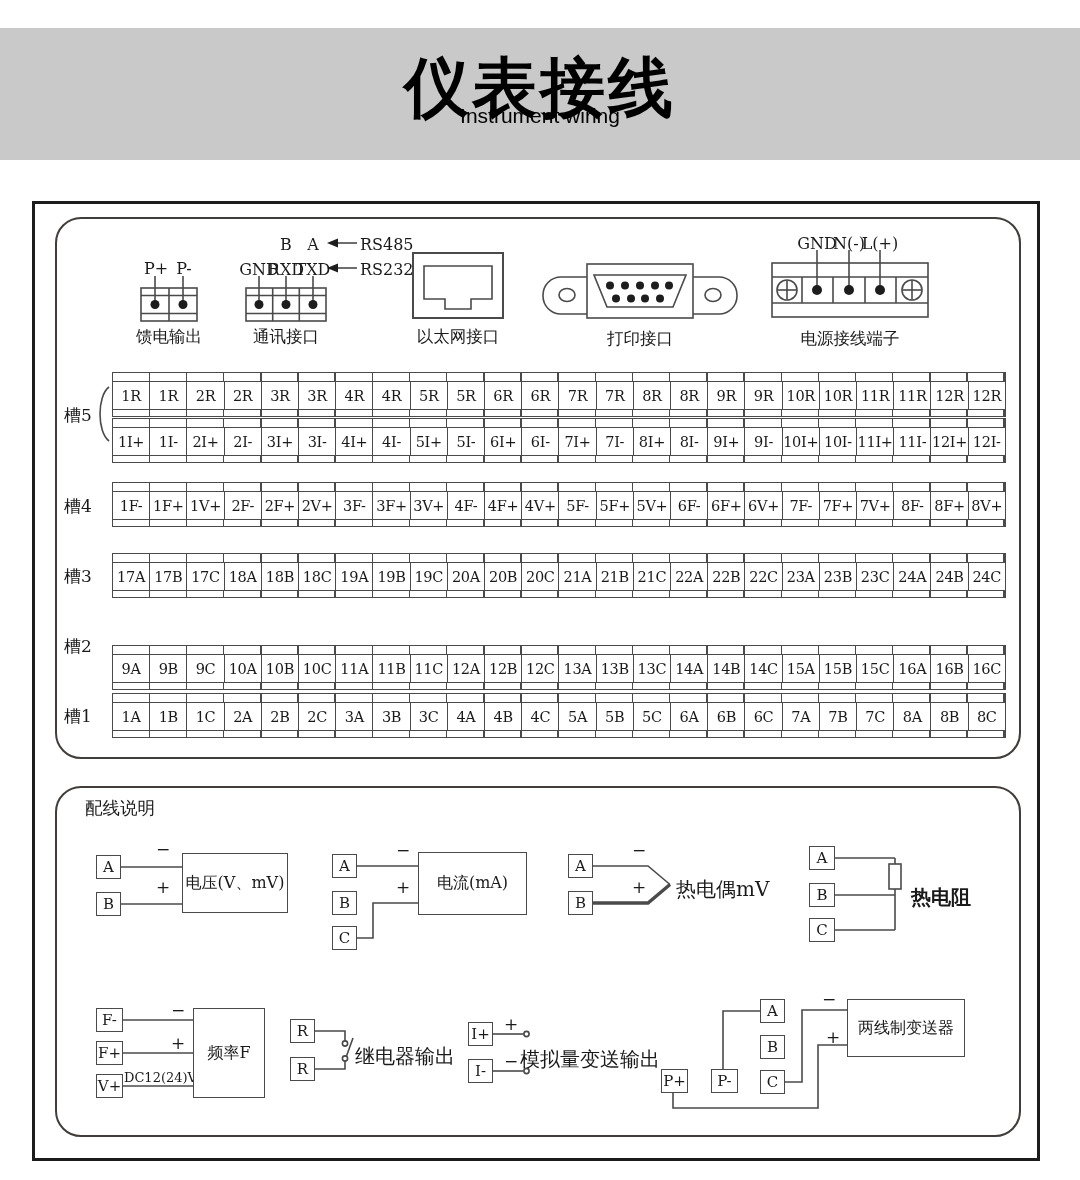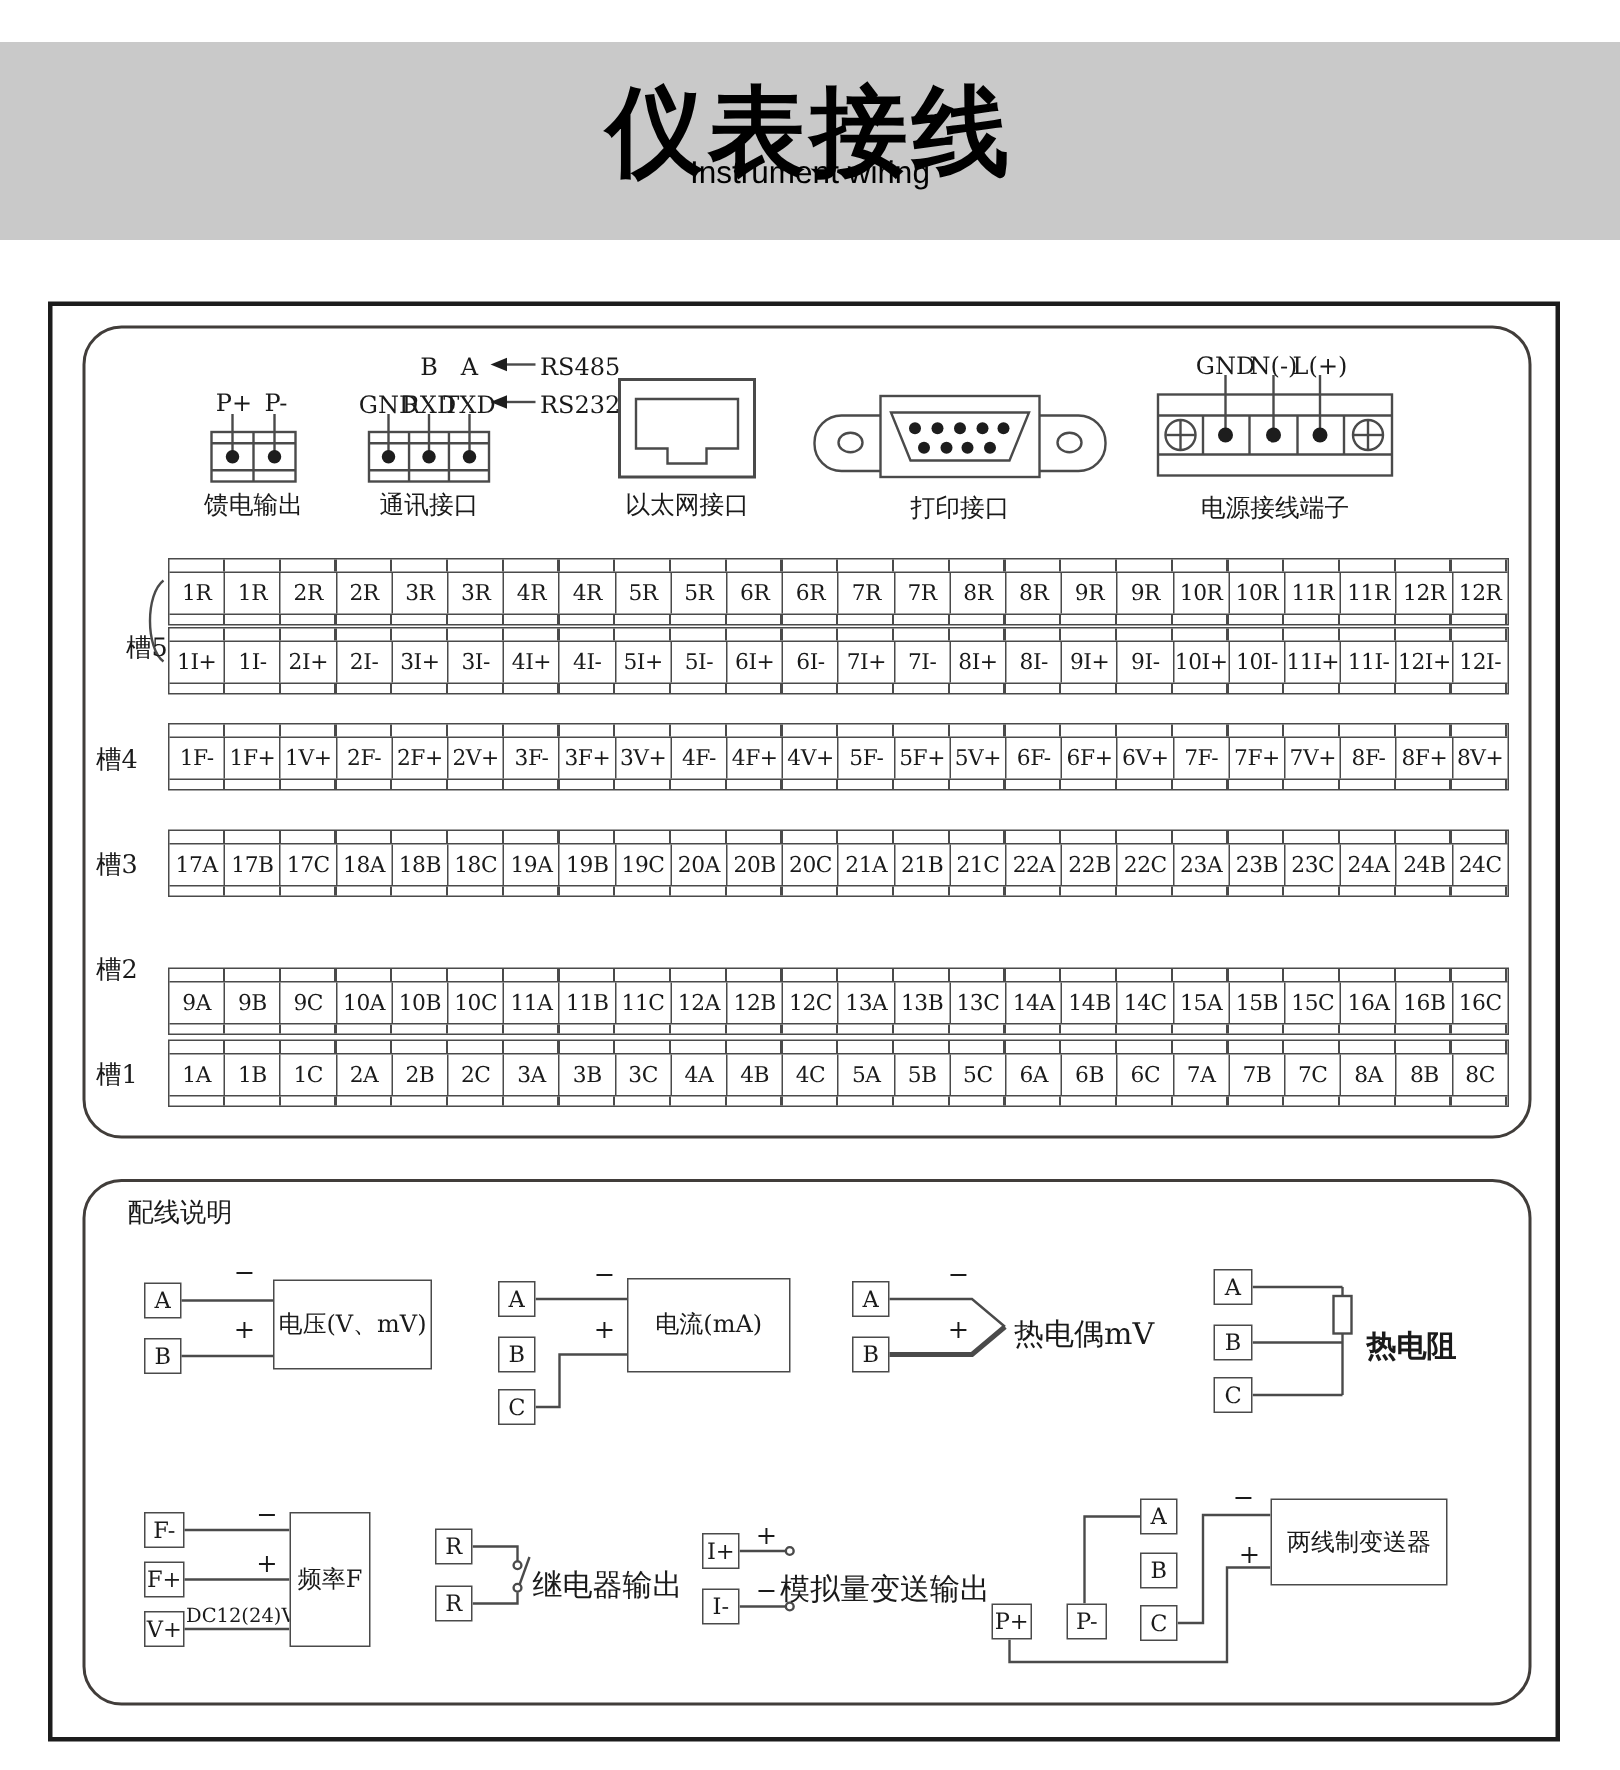--- a/index.html
+++ b/index.html
@@ -195,21 +195,21 @@
   <div class="cap" style="left:226px;top:326px;width:120px;">通讯接口</div>
 
   <div class="cap" style="left:398px;top:326px;width:120px;">以太网接口</div>
   <div class="cap" style="left:580px;top:328px;width:120px;">打印接口</div>
 
   <div class="pin" style="left:797px;top:234px;width:40px;">GND</div>
   <div class="pin" style="left:829px;top:234px;width:40px;">N(-)</div>
   <div class="pin" style="left:860px;top:234px;width:40px;">L(+)</div>
   <div class="cap" style="left:767px;top:328px;width:166px;">电源接线端子</div>
 
-  <div class="slotlbl" style="top:420px;padding-left:20px;">槽5</div>
+  <div class="slotlbl" style="top:404px;">槽5</div>
   <div class="slotlbl" style="top:495px;">槽4</div>
   <div class="slotlbl" style="top:565px;">槽3</div>
   <div class="slotlbl" style="top:635px;">槽2</div>
   <div class="slotlbl" style="top:705px;">槽1</div>
 
   <div class="strip" style="top:372px;">
     <div class="bar"></div>
     <div class="cells">
         <div class="cell">1R</div>
         <div class="cell">1R</div>
@@ -414,21 +414,21 @@
   <div class="tbox" style="left:809px;top:883px;width:26px;">B</div>
   <div class="tbox" style="left:809px;top:918px;width:26px;">C</div>
   <div class="lbl" style="left:911px;top:884px;font-weight:bold;">热电阻</div>
 
   <div class="tbox" style="left:96px;top:1008px;width:27px;">F-</div>
   <div class="tbox" style="left:96px;top:1041px;width:27px;">F+</div>
   <div class="tbox" style="left:96px;top:1074px;width:27px;">V+</div>
   <div class="sign" style="left:167px;top:1000px;">−</div>
   <div class="sign" style="left:167px;top:1033px;">+</div>
   <div class="lbl" style="left:124px;top:1070px;font-size:13px;">DC12(24)V+</div>
-  <div class="dev" style="left:193px;top:1008px;width:54px;height:90px;">频率F</div>
+  <div class="dev" style="left:193px;top:1008px;width:72px;height:90px;">频率F</div>
 
   <div class="tbox" style="left:290px;top:1019px;">R</div>
   <div class="tbox" style="left:290px;top:1057px;">R</div>
   <div class="lbl" style="left:355px;top:1043px;">继电器输出</div>
 
   <div class="tbox" style="left:468px;top:1022px;">I+</div>
   <div class="tbox" style="left:468px;top:1059px;">I-</div>
   <div class="sign" style="left:500px;top:1014px;">+</div>
   <div class="sign" style="left:500px;top:1051px;">−</div>
   <div class="lbl" style="left:520px;top:1046px;">模拟量变送输出</div>

